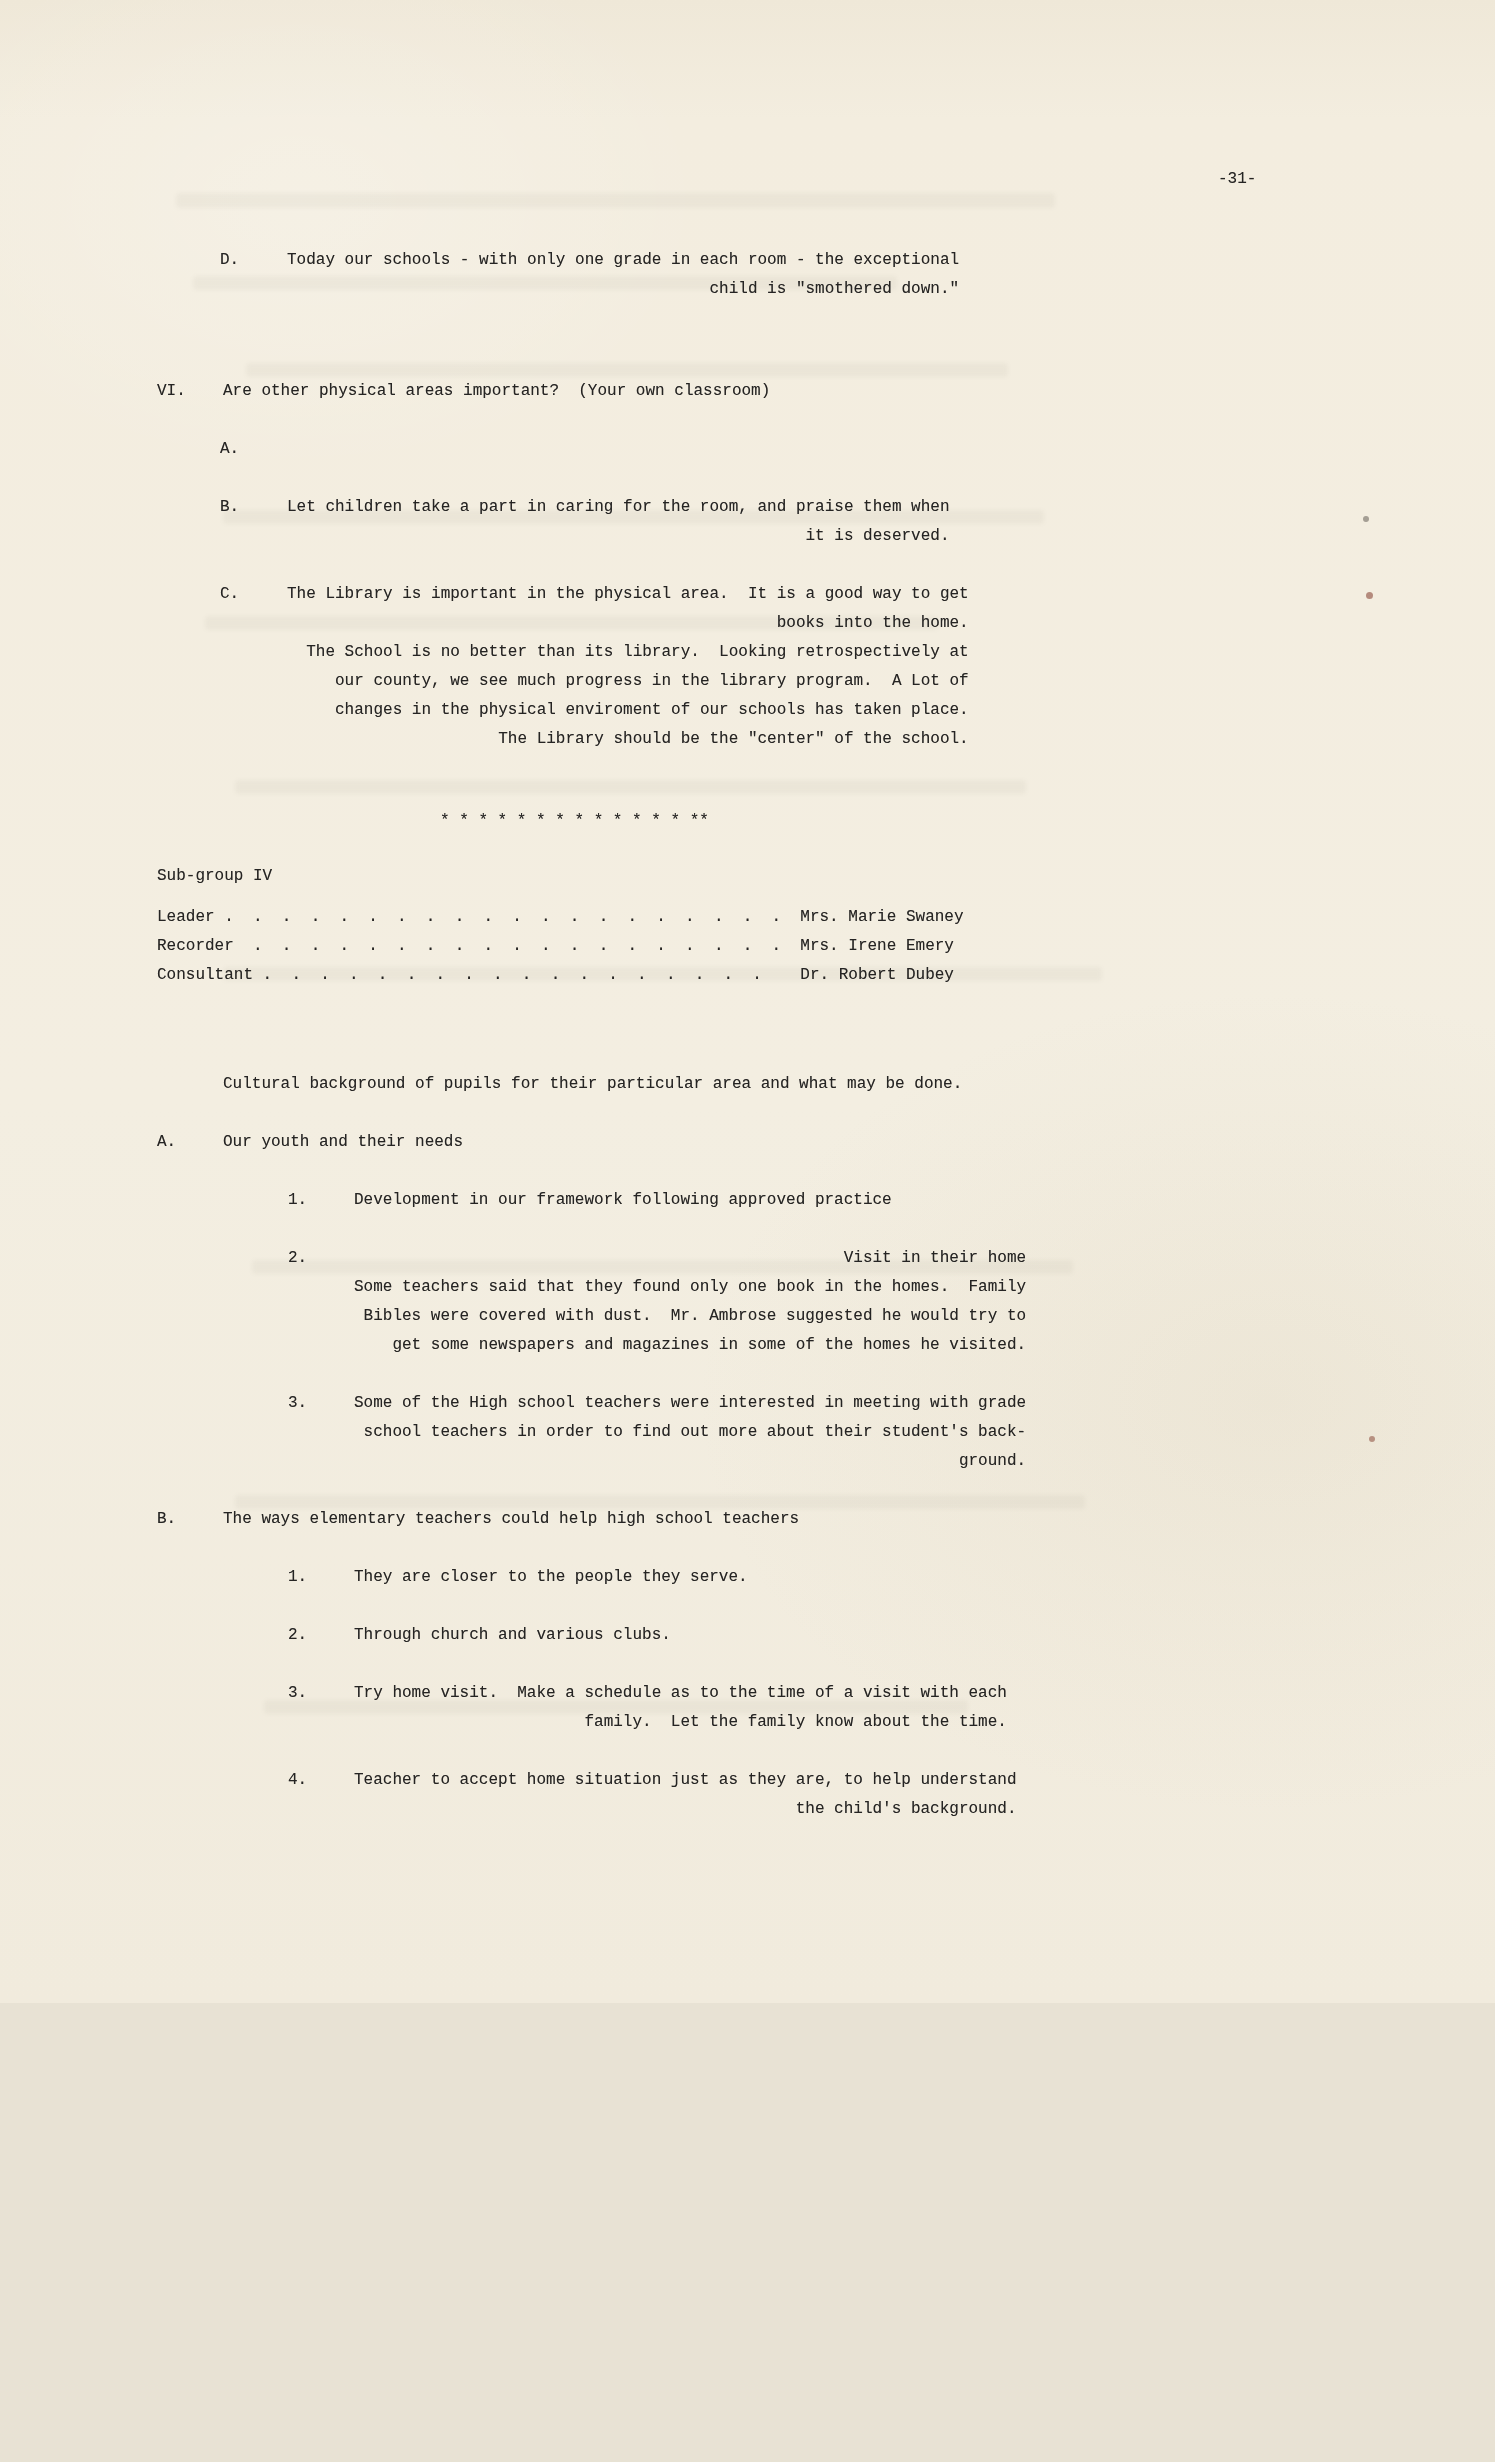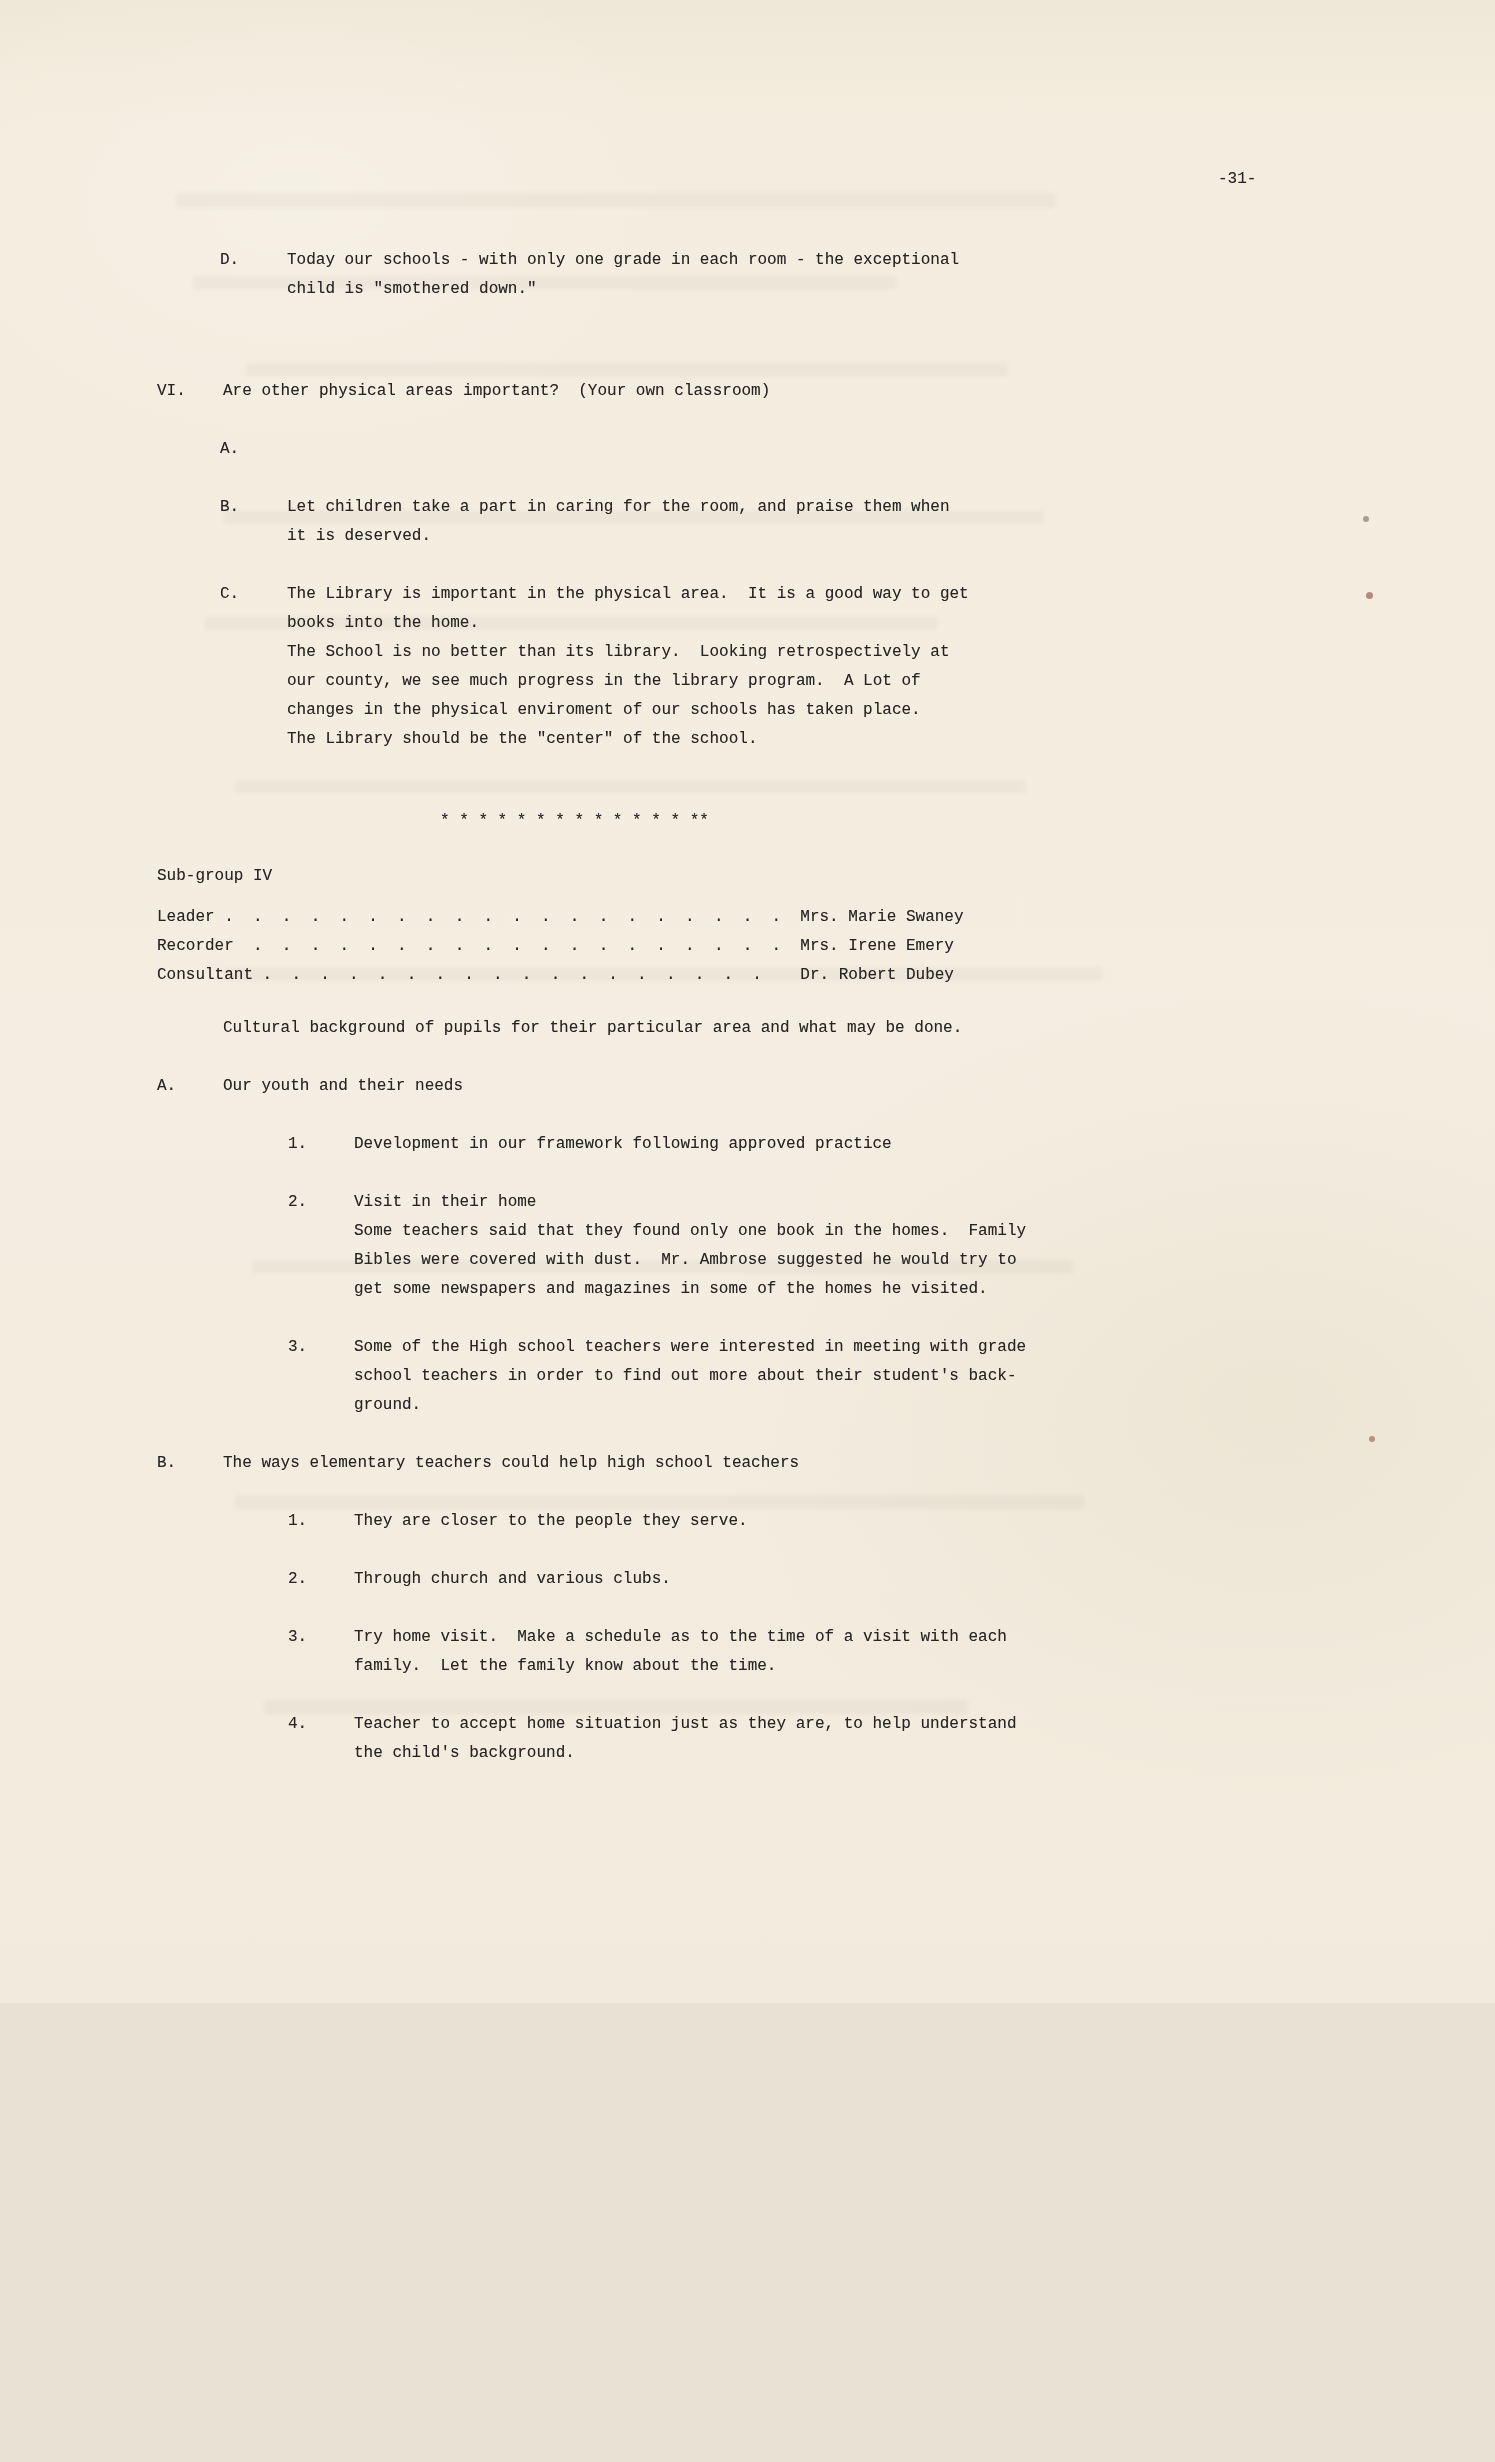--- a/index.html
+++ b/index.html
@@ -18,28 +18,28 @@
     text-shadow:0 0 0.6px rgba(40,38,35,0.35);
   }
   .page-number { position:absolute; top:165px; left:1218px; }
   .doc { position:absolute; left:157px; top:246px; width:1260px; }
 
   .li { display:flex; margin-top:29px; }
   .li .lbl { flex:0 0 66px; white-space:pre; }
   .lvl2 { margin-left:63px; }
   .lvl2 .lbl { flex-basis:67px; }
   .lvl3 { margin-left:131px; }
-  .txt { white-space:pre; }
+  .txt { white-space:pre;text-align:right; }
   .first { margin-top:0; }
   .gap-lg { margin-top:73px; }
 
   .separator { margin-top:53px; margin-left:283px; white-space:pre; }
   .subgroup-title { margin-top:26px; width:1202px; text-align:left; }
   .roster { margin-top:11.7px; white-space:pre; }
-  .intro { margin-top:24px; margin-left:66px; white-space:pre; }
+  .intro { margin-top:80px; margin-left:66px; white-space:pre; }
 
   
   .smudge {
     position:absolute; background:#6e6a58; opacity:0.055;
     filter:blur(2.3px); border-radius:3.5px; pointer-events:none;
   }
   .speck { position:absolute; border-radius:50%; pointer-events:none; }
 </style>
 </head>
 <body>

